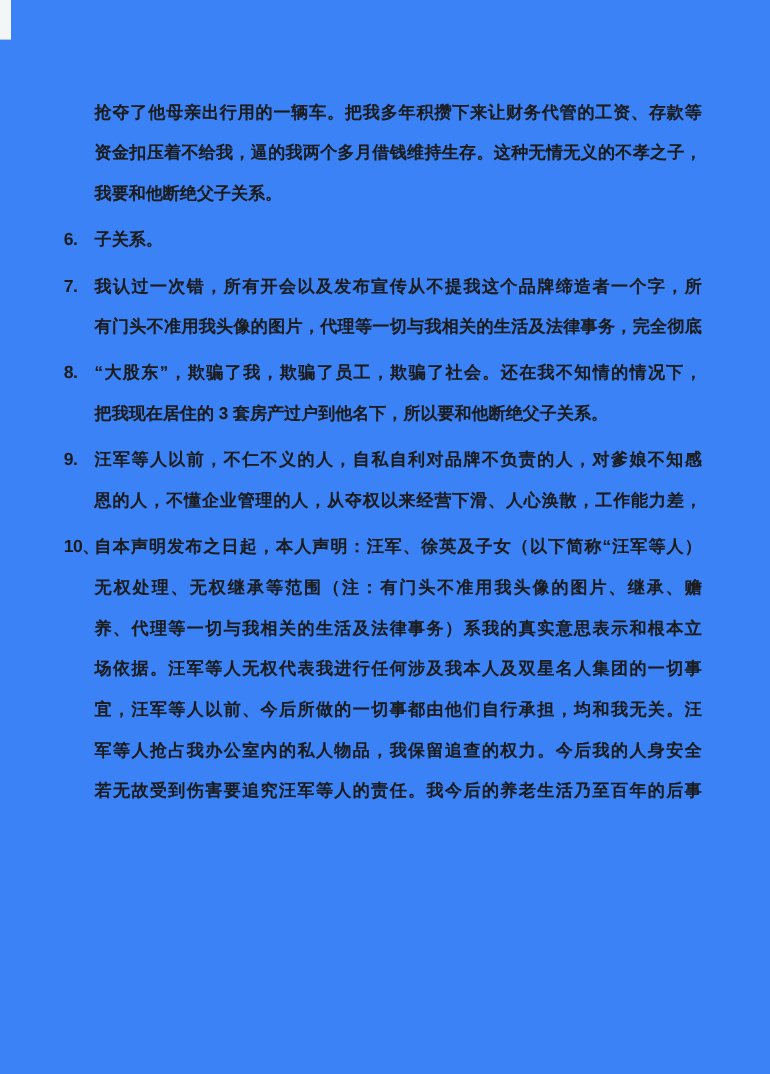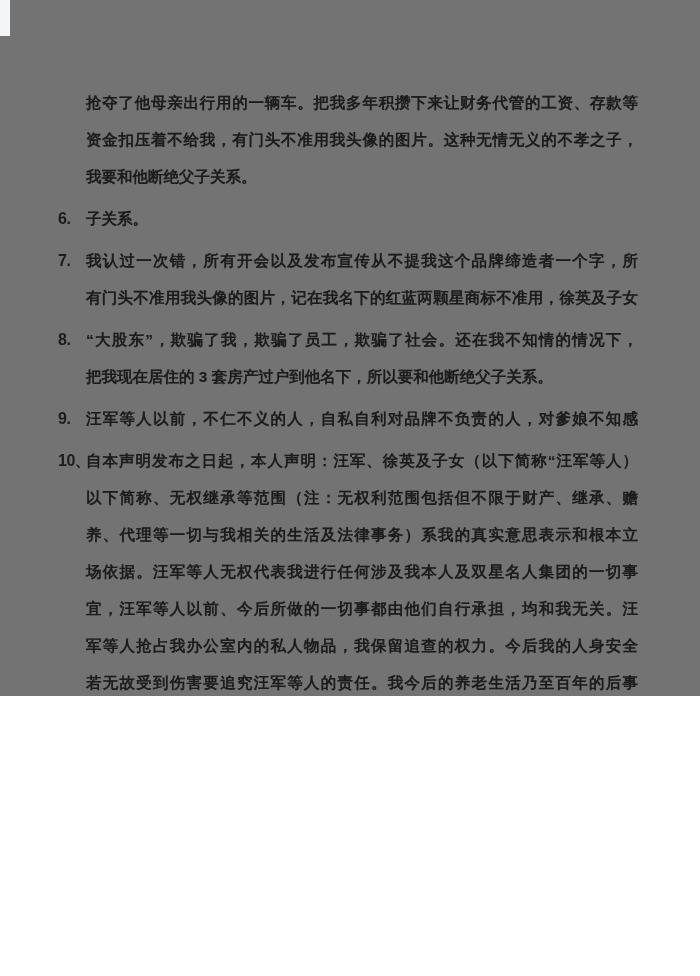--- a/index.html
+++ b/index.html
@@ -6,22 +6,22 @@
     margin: 0;
     padding: 0;
     width: 700px;
     height: 976px;
     background: #ffffff;
     overflow: hidden;
   }
   .page {
     position: relative;
     width: 700px;
-    height: 696px;
-    background: #737373;
+    height: 976px;
+    background: #3b82f6;
     font-family: "Liberation Sans", sans-serif;
     color: #1c1c1c;
     box-sizing: border-box;
   }
   
   .scan-artifact {
     position: absolute;
     left: 0;
     top: 0;
     width: 10px;
@@ -64,45 +64,46 @@
   }
 </style>
 </head>
 <body>
 
 <div class="page">
   <div class="scan-artifact"></div>
   <div class="doc" id="doc">
       <div class="item">
         <div class="line">抢夺了他母亲出行用的一辆车。把我多年积攒下来让财务代管的工资、存款等</div>
-        <div class="line">资金扣压着不给我，有门头不准用我头像的图片。这种无情无义的不孝之子，</div>
+        <div class="line">资金扣压着不给我，逼的我两个多月借钱维持生存。这种无情无义的不孝之子，</div>
         <div class="line flush-left">我要和他断绝父子关系。</div>
       </div>
       <div class="item">
         <span class="num">6.</span>
         <div class="line flush-left">子关系。</div>
       </div>
       <div class="item">
         <span class="num">7.</span>
         <div class="line">我认过一次错，所有开会以及发布宣传从不提我这个品牌缔造者一个字，所</div>
-        <div class="line">有门头不准用我头像的图片，记在我名下的红蓝两颗星商标不准用，徐英及子女</div>
+        <div class="line">有门头不准用我头像的图片，代理等一切与我相关的生活及法律事务，完全彻底</div>
       </div>
       <div class="item">
         <span class="num">8.</span>
         <div class="line">“大股东”，欺骗了我，欺骗了员工，欺骗了社会。还在我不知情的情况下，</div>
         <div class="line flush-left">把我现在居住的 3 套房产过户到他名下，所以要和他断绝父子关系。</div>
       </div>
       <div class="item">
         <span class="num">9.</span>
         <div class="line">汪军等人以前，不仁不义的人，自私自利对品牌不负责的人，对爹娘不知感</div>
+        <div class="line">恩的人，不懂企业管理的人，从夺权以来经营下滑、人心涣散，工作能力差，</div>
       </div>
       <div class="item">
         <span class="num">10、</span>
         <div class="line">自本声明发布之日起，本人声明：汪军、徐英及子女（以下简称“汪军等人）</div>
-        <div class="line">以下简称、无权继承等范围（注：无权利范围包括但不限于财产、继承、赡</div>
+        <div class="line">无权处理、无权继承等范围（注：有门头不准用我头像的图片、继承、赡</div>
         <div class="line">养、代理等一切与我相关的生活及法律事务）系我的真实意思表示和根本立</div>
         <div class="line">场依据。汪军等人无权代表我进行任何涉及我本人及双星名人集团的一切事</div>
         <div class="line">宜，汪军等人以前、今后所做的一切事都由他们自行承担，均和我无关。汪</div>
         <div class="line">军等人抢占我办公室内的私人物品，我保留追查的权力。今后我的人身安全</div>
         <div class="line">若无故受到伤害要追究汪军等人的责任。我今后的养老生活乃至百年的后事</div>
       </div>
     </div>
 </div>
 
 </body></html>

